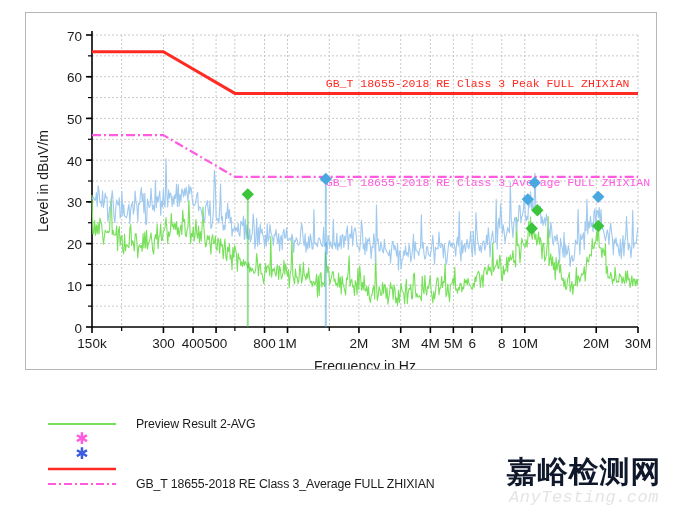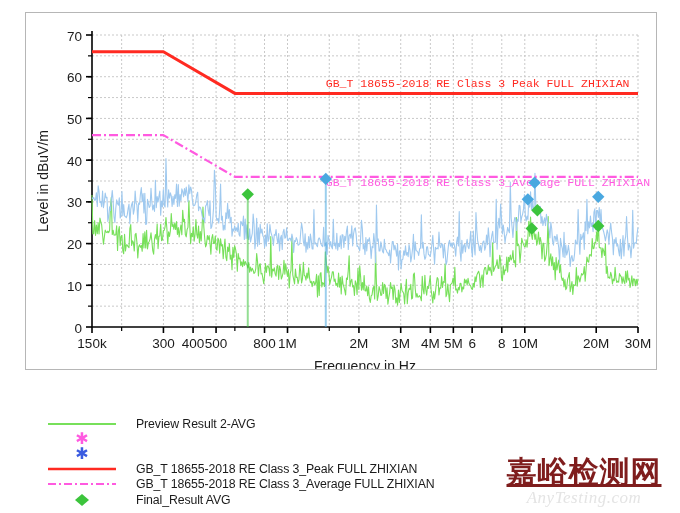--- a/index.html
+++ b/index.html
@@ -20,25 +20,25 @@
   .legend-sym{width:108px;display:flex;align-items:center;justify-content:center;flex:0 0 108px;}
   .legend-label{
     font-size:12.3px;color:#1b1b1b;white-space:nowrap;
     font-family:"Liberation Sans",sans-serif;letter-spacing:-0.1px;
   }
   #watermark{
     position:absolute;left:498px;top:456px;width:172px;height:54px;
     text-align:center;user-select:none;
   }
   #wm-cn{
-    font-family:"DejaVu Sans",sans-serif;font-size:30px;color:#7f1d1d;
-    line-height:32px;letter-spacing:1px;font-weight:700;text-decoration:underline;
+    font-family:"DejaVu Sans",sans-serif;font-size:30px;color:#0f172a;
+    line-height:32px;letter-spacing:1px;font-weight:700;
   }
   #wm-en{
-    font-family:Liberation Serif, serif;font-style:italic;
+    font-family:Liberation Mono, monospace;font-style:italic;
     font-size:17px;color:#e4e4e4;line-height:19px;letter-spacing:0.5px;
   }
 </style>
 </head>
 <body>
 
 <div id="chart-frame">
   <svg id="plot-svg" width="630" height="356">
       <g>
         <line x1="95.64609340889852" y1="22" x2="95.64609340889852" y2="314" stroke="#c9c9c9" stroke-width="1" stroke-dasharray="2,2"></line>
@@ -190,36 +190,27 @@
           <text x="36" y="12" text-anchor="middle" font-size="16" fill="#3b5ce0" font-family="Liberation Sans, sans-serif">✱</text>
         </svg>
       </div>
     </div>
     <div class="legend-row">
       <div class="legend-sym">
         <svg width="72" height="14">
           <line x1="2" y1="7" x2="70" y2="7" stroke="#ff2a21" stroke-width="2.6"></line>
         </svg>
       </div>
-      <div class="legend-label">GB_T 18655-2018 RE Class 3_Peak FULL ZHIXIAN</div>
     </div>
     <div class="legend-row">
       <div class="legend-sym">
         <svg width="72" height="14">
           <line x1="2" y1="7" x2="70" y2="7" stroke="#ff5ae0" stroke-width="1.8" stroke-dasharray="8,3,2,3"></line>
         </svg>
       </div>
       <div class="legend-label">GB_T 18655-2018 RE Class 3_Average FULL ZHIXIAN</div>
-    </div>
-    <div class="legend-row">
-      <div class="legend-sym">
-        <svg width="72" height="14">
-          <polygon points="36,1 43,7 36,13 29,7" fill="#3cc43c"></polygon>
-        </svg>
-      </div>
-      <div class="legend-label">Final_Result AVG</div>
     </div>
   </div>
 
 <div id="watermark">
   <div id="wm-cn">嘉峪检测网</div>
   <div id="wm-en">AnyTesting.com</div>
 </div>
 
 </body></html>

